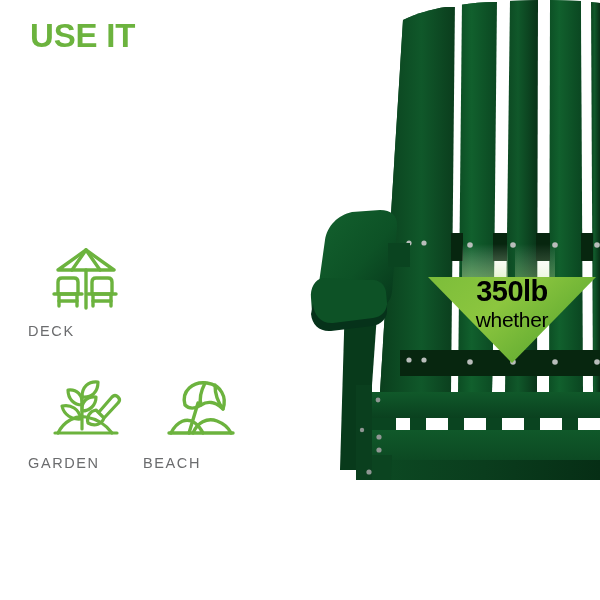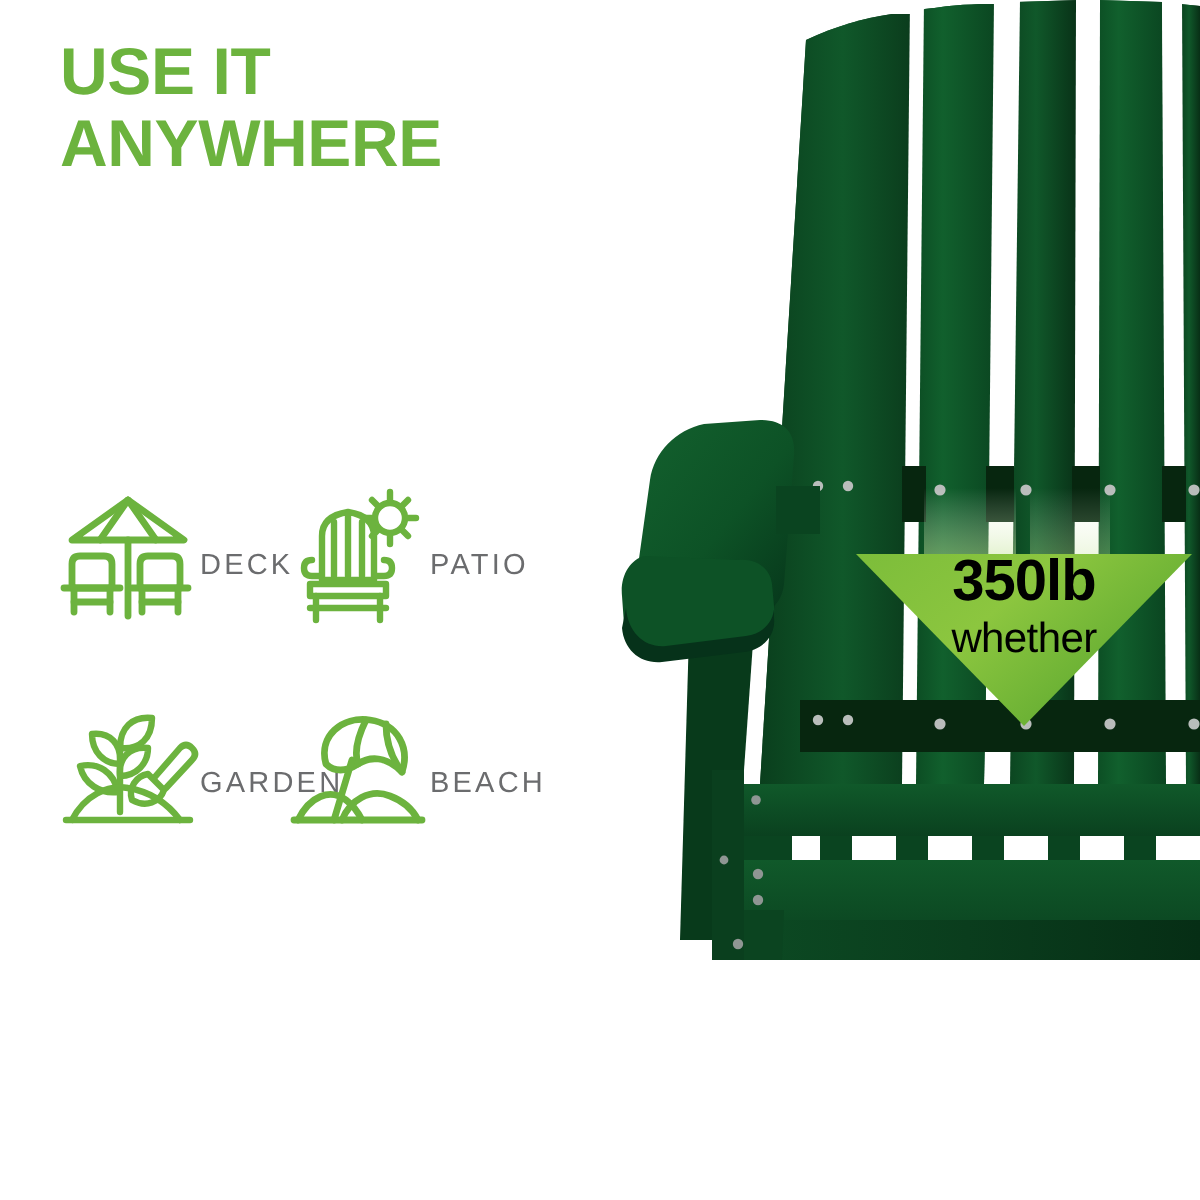--- a/index.html
+++ b/index.html
@@ -28,21 +28,21 @@
     margin:12px 0 0 0;
     color:#5b5c5e;
     font-size:17.5px;
     line-height:1.42;
     letter-spacing:-0.1px;
   }
 
   
   .features{position:absolute;left:28px;top:242px;width:240px;}
   .frow{display:flex;}
-  .fcell{width:115px;display:flex;flex-direction:row;align-items:center;}
+  .fcell{width:115px;display:flex;flex-direction:column;}
   .ficon{height:74px;display:flex;align-items:center;justify-content:center;}
   .flabel{
     margin-top:7px;
     color:#6b6c6e;
     font-size:14.5px;
     letter-spacing:1.6px;
     text-transform:uppercase;
   }
   .frow.second{margin-top:35px;}
 
@@ -237,21 +237,20 @@
 
     <g clip-path="url(#slatClip1)">
       <rect x="462" y="244" width="46" height="50" fill="url(#glowG)" opacity="0.8"></rect>
       <rect x="515" y="244" width="40" height="50" fill="url(#glowG)" opacity="0.55"></rect>
     </g>
   </svg>
 
   <div class="copy">
     <h1 class="headline">
       <span>USE IT</span>
-      <span class="l2">ANYWHERE</span>
     </h1>
   </div>
 
   <div class="features">
 
     <div class="frow">
 
       <div class="fcell">
         <div class="ficon">
           <svg width="72" height="70" viewBox="0 0 72 70">
@@ -273,46 +272,20 @@
               <path d="M38 50 h28"></path>
               <path d="M43 50 v12"></path>
               <path d="M61 50 v12"></path>
               <path d="M43 57 h18"></path>
             </g>
           </svg>
         </div>
         <div class="flabel">DECK</div>
       </div>
 
-      <div class="fcell">
-        <div class="ficon">
-          <svg width="72" height="70" viewBox="0 0 72 70">
-            <g fill="none" stroke="#6cb33e" stroke-width="3.2" stroke-linecap="round" stroke-linejoin="round">
-
-              <circle cx="52" cy="15" r="7.5"></circle>
-              <path d="M52 2 v4 M52 24 v4 M39 15 h4 M61 15 h4
-                       M43 6 l3 3 M58 21 l3 3 M61 6 l-3 3 M46 21 l-3 3"></path>
-
-              <path d="M18 46 L18 24 q0 -10 13 -12 q13 2 13 12 L44 46 Z"></path>
-              <path d="M24 44 L24 17"></path>
-              <path d="M31 44 L31 13"></path>
-              <path d="M38 44 L38 17"></path>
-
-              <path d="M13 36 q-4 0 -4 4 q0 4 4 4 h4"></path>
-              <path d="M49 36 q4 0 4 4 q0 4 -4 4 h-4"></path>
-
-              <path d="M12 48 h38 v6 h-38 z"></path>
-
-              <path d="M15 54 v12 M47 54 v12"></path>
-              <path d="M12 60 h38"></path>
-            </g>
-          </svg>
-        </div>
-        <div class="flabel">PATIO</div>
-      </div>
     </div>
 
     <div class="frow second">
 
       <div class="fcell">
         <div class="ficon">
           <svg width="72" height="64" viewBox="0 0 72 64">
             <g fill="none" stroke="#6cb33e" stroke-width="3.2" stroke-linecap="round" stroke-linejoin="round">
 
               <path d="M32 50 L32 16"></path>

